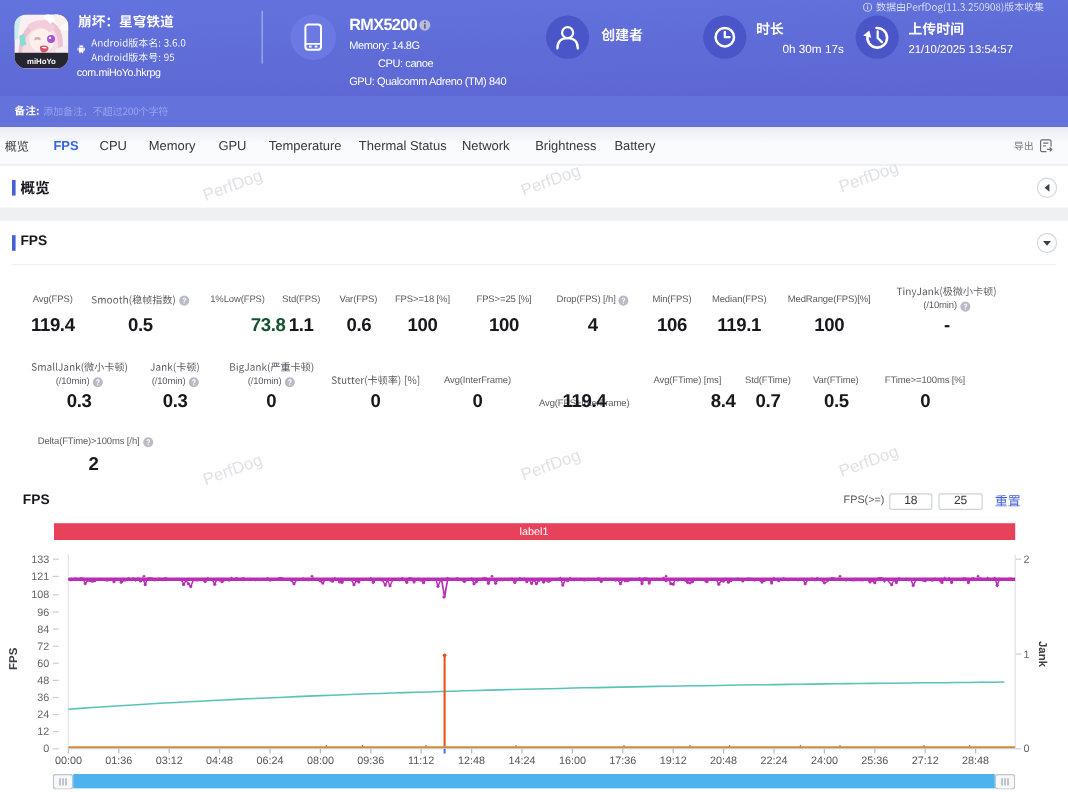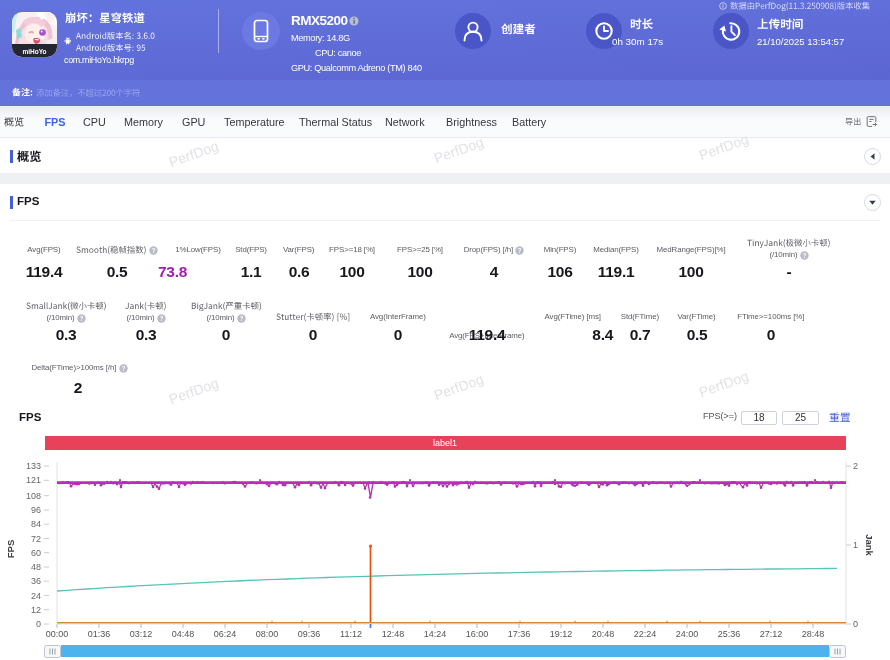--- a/index.html
+++ b/index.html
@@ -112,21 +112,21 @@
 <div style="position:absolute;left:501.0px;top:21.0px;">
     <svg width="34.8" height="16.2" viewBox="0 -12.30 34.8 16.2" style="overflow:visible">
       <path d="M9.4 -9.6V-0.6C9.4 -0.4 9.3 -0.3 9.1 -0.3C8.8 -0.3 8.1 -0.3 7.3 -0.3C7.5 0.0 7.7 0.6 7.8 1.0C8.9 1.0 9.6 1.0 10.1 0.8C10.6 0.6 10.8 0.2 10.8 -0.6V-9.6ZM7.2 -8.5V-1.9H8.5V-8.5ZM2.2 -5.6H2.1C2.8 -6.3 3.4 -7.0 3.9 -7.8C4.5 -7.1 5.2 -6.3 5.6 -5.6ZM3.4 -9.9C2.8 -8.4 1.6 -6.8 0.2 -5.9C0.5 -5.6 1.0 -5.2 1.2 -4.8L1.6 -5.1V-0.9C1.6 0.5 2.0 0.8 3.3 0.8C3.6 0.8 4.9 0.8 5.2 0.8C6.4 0.8 6.8 0.4 6.9 -1.3C6.6 -1.4 6.0 -1.6 5.7 -1.8C5.6 -0.6 5.6 -0.3 5.1 -0.3C4.8 -0.3 3.8 -0.3 3.5 -0.3C3.0 -0.3 2.9 -0.4 2.9 -0.9V-4.4H4.7C4.7 -3.4 4.6 -3.0 4.5 -2.9C4.4 -2.8 4.3 -2.8 4.2 -2.8C4.0 -2.8 3.6 -2.8 3.3 -2.8C3.4 -2.5 3.6 -2.0 3.6 -1.6C4.1 -1.6 4.6 -1.6 4.8 -1.7C5.2 -1.7 5.4 -1.8 5.6 -2.1C5.9 -2.4 6.0 -3.2 6.1 -5.2V-5.2L7.0 -6.0C6.5 -6.8 5.4 -8.0 4.5 -9.0L4.7 -9.5Z M16.1 -9.0V-7.9H18.1V-7.4H15.5V-6.4H18.1V-5.8H16.0V-4.7H18.1V-4.2H16.0V-3.2H18.1V-2.6H15.5V-1.6H18.1V-0.8H19.4V-1.6H22.5V-2.6H19.4V-3.2H22.1V-4.2H19.4V-4.7H22.0V-6.4H22.6V-7.4H22.0V-9.0H19.4V-9.8H18.1V-9.0ZM19.4 -6.4H20.7V-5.8H19.4ZM19.4 -7.4V-7.9H20.7V-7.4ZM12.7 -4.2C12.7 -4.3 13.0 -4.6 13.3 -4.7H14.3C14.2 -3.9 14.0 -3.3 13.8 -2.7C13.6 -3.1 13.4 -3.5 13.3 -4.0L12.2 -3.7C12.5 -2.8 12.9 -2.0 13.3 -1.4C12.9 -0.8 12.4 -0.3 11.9 0.1C12.2 0.3 12.7 0.8 12.9 1.0C13.4 0.7 13.8 0.2 14.2 -0.4C15.4 0.6 17.0 0.8 18.9 0.8H22.4C22.4 0.4 22.7 -0.2 22.9 -0.5C22.1 -0.4 19.6 -0.4 19.0 -0.4C17.3 -0.4 15.8 -0.6 14.7 -1.5C15.2 -2.7 15.5 -4.1 15.6 -5.8L14.9 -5.9L14.6 -5.9H14.2C14.7 -6.8 15.3 -7.8 15.7 -8.8L14.9 -9.4L14.4 -9.2H12.2V-8.0H13.9C13.5 -7.1 13.1 -6.3 12.9 -6.0C12.7 -5.6 12.4 -5.3 12.1 -5.2C12.3 -5.0 12.6 -4.4 12.7 -4.2Z M32.6 -9.5C32.3 -9.0 31.9 -8.5 31.4 -8.0V-8.6H28.9V-9.9H27.5V-8.6H24.8V-7.4H27.5V-6.3H23.8V-5.1H27.7C26.4 -4.3 24.9 -3.7 23.4 -3.2C23.7 -2.9 24.1 -2.3 24.3 -2.0C24.9 -2.3 25.5 -2.5 26.0 -2.8V1.0H27.4V0.7H31.4V1.0H32.9V-4.2H28.7C29.1 -4.5 29.6 -4.8 30.0 -5.1H34.2V-6.3H31.5C32.4 -7.1 33.1 -8.0 33.8 -8.9ZM28.9 -6.3V-7.4H30.8C30.4 -7.0 30.0 -6.7 29.5 -6.3ZM27.4 -1.2H31.4V-0.5H27.4ZM27.4 -2.3V-3.0H31.4V-2.3Z" fill="#fff"></path>
     </svg>
   </div>
 <div style="position:absolute;left:630.0px;top:16.0px;">
     <svg width="23.2" height="16.2" viewBox="0 -12.30 23.2 16.2" style="overflow:visible">
       <path d="M5.3 -5.0C5.9 -4.1 6.6 -3.0 7.0 -2.3L8.2 -3.0C7.8 -3.7 7.0 -4.8 6.5 -5.6ZM3.5 -4.5V-2.4H2.1V-4.5ZM3.5 -5.7H2.1V-7.7H3.5ZM0.8 -8.9V-0.2H2.1V-1.1H4.8V-8.9ZM8.7 -9.8V-7.7H5.2V-6.3H8.7V-0.8C8.7 -0.6 8.6 -0.5 8.3 -0.5C8.1 -0.5 7.2 -0.5 6.4 -0.5C6.6 -0.2 6.8 0.5 6.9 0.9C8.0 0.9 8.9 0.8 9.4 0.6C9.9 0.4 10.1 0.0 10.1 -0.8V-6.3H11.3V-7.7H10.1V-9.8Z M20.3 -9.7C19.4 -8.6 17.7 -7.7 16.2 -7.1C16.5 -6.8 17.1 -6.3 17.3 -6.0C18.8 -6.6 20.6 -7.8 21.7 -9.0ZM12.2 -5.5V-4.1H14.2V-1.1C14.2 -0.6 13.9 -0.4 13.6 -0.3C13.8 0.0 14.1 0.6 14.2 0.9C14.5 0.7 15.1 0.5 18.3 -0.2C18.2 -0.6 18.1 -1.2 18.1 -1.6L15.6 -1.0V-4.1H17.1C18.0 -1.7 19.5 -0.1 21.9 0.7C22.1 0.3 22.6 -0.4 22.9 -0.7C20.8 -1.2 19.3 -2.4 18.5 -4.1H22.6V-5.5H15.6V-9.8H14.2V-5.5Z" fill="#fff"></path>
     </svg>
   </div>
-<div style="position:absolute;left:612px;top:36.0px;">
+<div style="position:absolute;left:652px;top:36.0px;">
     <div style="font:9.8px 'Liberation Sans';color:#fff">0h 30m 17s</div>
   </div>
 <div style="position:absolute;left:757.0px;top:16.0px;">
     <svg width="46.4" height="16.2" viewBox="0 -12.30 46.4 16.2" style="overflow:visible">
       <path d="M4.7 -9.7V-0.9H0.5V0.5H11.1V-0.9H6.2V-5.0H10.3V-6.4H6.2V-9.7Z M14.4 -9.8C13.8 -8.2 12.8 -6.5 11.7 -5.5C12.0 -5.1 12.4 -4.3 12.5 -4.0C12.7 -4.3 13.0 -4.5 13.2 -4.9V1.0H14.6V-7.0C15.0 -7.7 15.4 -8.6 15.7 -9.4ZM16.8 -1.3C18.0 -0.6 19.3 0.4 20.0 1.1L21.0 0.0C20.7 -0.2 20.3 -0.5 19.9 -0.9C20.8 -1.8 21.7 -2.8 22.5 -3.6L21.5 -4.3L21.3 -4.2H18.0L18.2 -5.2H22.8V-6.5H18.6L18.8 -7.4H22.2V-8.6H19.1L19.4 -9.6L18.0 -9.7L17.7 -8.6H15.7V-7.4H17.4L17.2 -6.5H15.0V-5.2H16.8C16.6 -4.3 16.3 -3.5 16.1 -2.9H20.0C19.6 -2.5 19.2 -2.0 18.8 -1.6C18.4 -1.8 18.1 -2.0 17.8 -2.2Z M28.5 -5.0C29.1 -4.1 29.8 -3.0 30.2 -2.3L31.4 -3.0C31.0 -3.7 30.2 -4.8 29.7 -5.6ZM26.7 -4.5V-2.4H25.3V-4.5ZM26.7 -5.7H25.3V-7.7H26.7ZM24.0 -8.9V-0.2H25.3V-1.1H28.0V-8.9ZM31.9 -9.8V-7.7H28.4V-6.3H31.9V-0.8C31.9 -0.6 31.8 -0.5 31.5 -0.5C31.3 -0.5 30.4 -0.5 29.6 -0.5C29.8 -0.2 30.0 0.5 30.1 0.9C31.2 0.9 32.1 0.8 32.6 0.6C33.1 0.4 33.3 0.0 33.3 -0.8V-6.3H34.5V-7.7H33.3V-9.8Z M35.6 -7.1V1.0H37.1V-7.1ZM35.8 -9.1C36.3 -8.5 36.9 -7.8 37.2 -7.3L38.3 -8.0C38.1 -8.5 37.4 -9.3 36.9 -9.8ZM39.5 -3.3H41.7V-2.2H39.5ZM39.5 -5.5H41.7V-4.4H39.5ZM38.2 -6.6V-1.0H43.0V-6.6ZM38.7 -9.3V-8.0H44.2V-0.5C44.2 -0.3 44.2 -0.3 44.0 -0.3C43.9 -0.3 43.5 -0.3 43.1 -0.3C43.3 0.1 43.5 0.6 43.5 1.0C44.2 1.0 44.8 0.9 45.2 0.7C45.6 0.5 45.7 0.2 45.7 -0.5V-9.3Z" fill="#fff"></path>
     </svg>
   </div>
 <div style="position:absolute;left:757.0px;top:36.0px;">
     <div style="font:9.5px 'Liberation Sans';color:#fff">21/10/2025 13:54:57</div>
   </div>
@@ -239,21 +239,21 @@
     <path d="M6.2 7 c0-1.8 1.3-2.9 3-2.9 1.7 0 2.9 1.1 2.9 2.7 0 1.2-0.6 1.9-1.5 2.5-0.8 0.5-1 0.9-1 1.8 H7.9 c0-1.3 0.4-2 1.3-2.6 0.8-0.5 1.1-0.9 1.1-1.6 0-0.8-0.5-1.3-1.3-1.3-0.8 0-1.3 0.6-1.4 1.4 Z" fill="#fff"></path>
     <rect x="7.9" y="12.2" width="1.9" height="1.9" fill="#fff"></rect>
   </svg>
 <div style="position:absolute;left:77.0px;top:263.0px;">
     <div style="width:80px;text-align:center;font:bold 15.5px 'Liberation Sans';letter-spacing:-0.3px;color:#17171e">0.5</div>
   </div>
 <div style="position:absolute;left:175.2px;top:245.0px;">
     <div style="font:7.9px 'Liberation Sans';letter-spacing:-0.1px;color:#5b5b63;white-space:nowrap">1%Low(FPS)</div>
   </div>
 <div style="position:absolute;left:158.0px;top:263.0px;">
-    <div style="width:80px;text-align:left;font:bold 15.5px 'Liberation Sans';letter-spacing:-0.3px;color:#a21caf">73.8</div>
+    <div style="width:80px;text-align:right;font:bold 15.5px 'Liberation Sans';letter-spacing:-0.3px;color:#14532d">73.8</div>
   </div>
 <div style="position:absolute;left:235.2px;top:245.0px;">
     <div style="font:7.9px 'Liberation Sans';letter-spacing:-0.1px;color:#5b5b63;white-space:nowrap">Std(FPS)</div>
   </div>
 <div style="position:absolute;left:211.0px;top:263.0px;">
     <div style="width:80px;text-align:center;font:bold 15.5px 'Liberation Sans';letter-spacing:-0.3px;color:#17171e">1.1</div>
   </div>
 <div style="position:absolute;left:282.9px;top:245.0px;">
     <div style="font:7.9px 'Liberation Sans';letter-spacing:-0.1px;color:#5b5b63;white-space:nowrap">Var(FPS)</div>
   </div>

